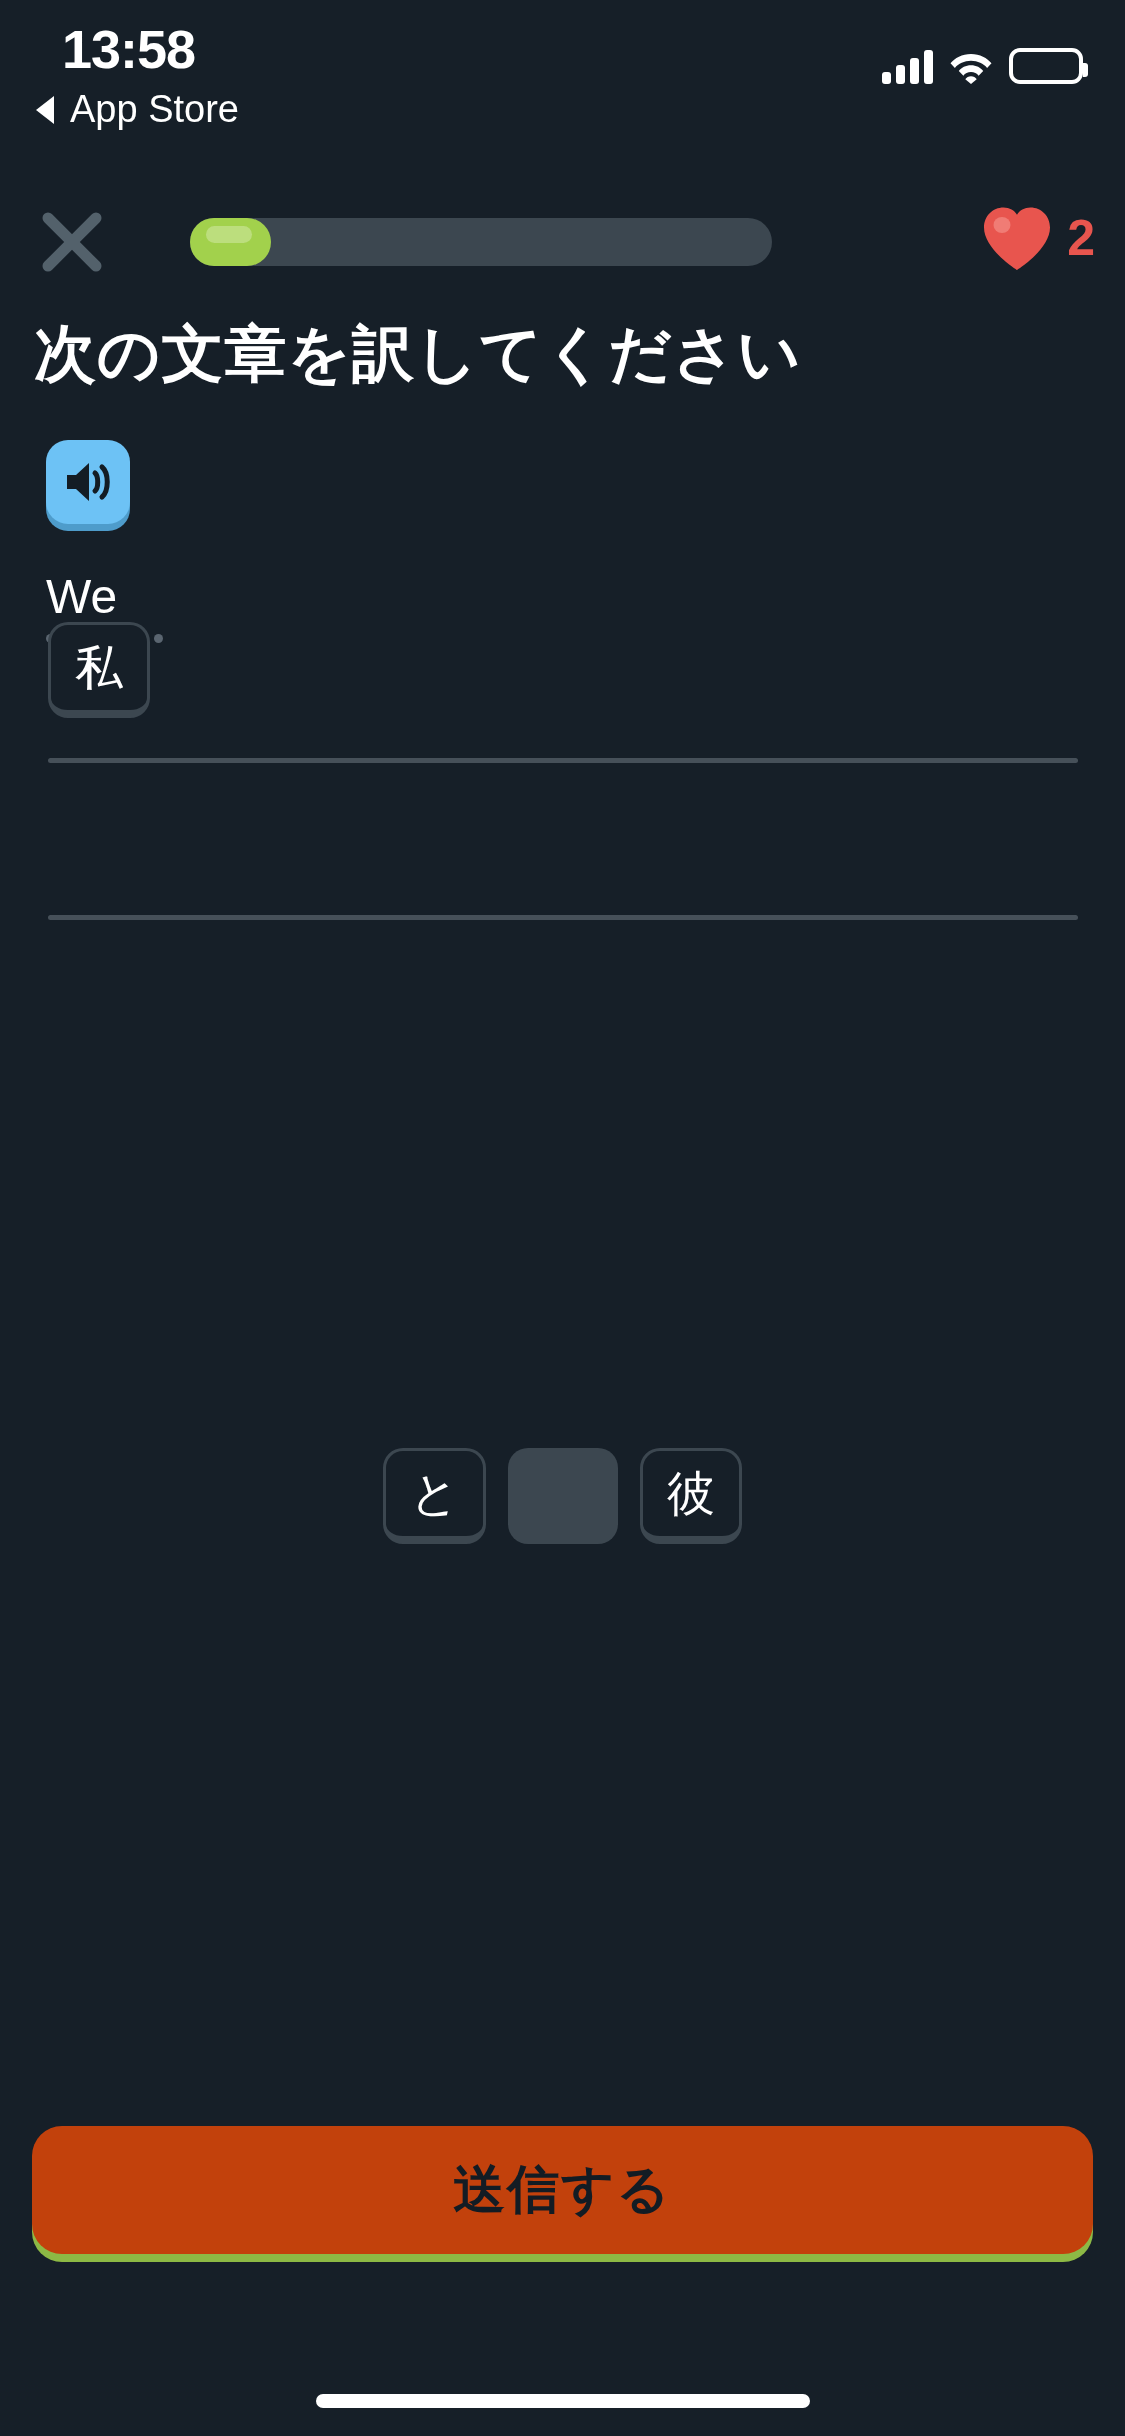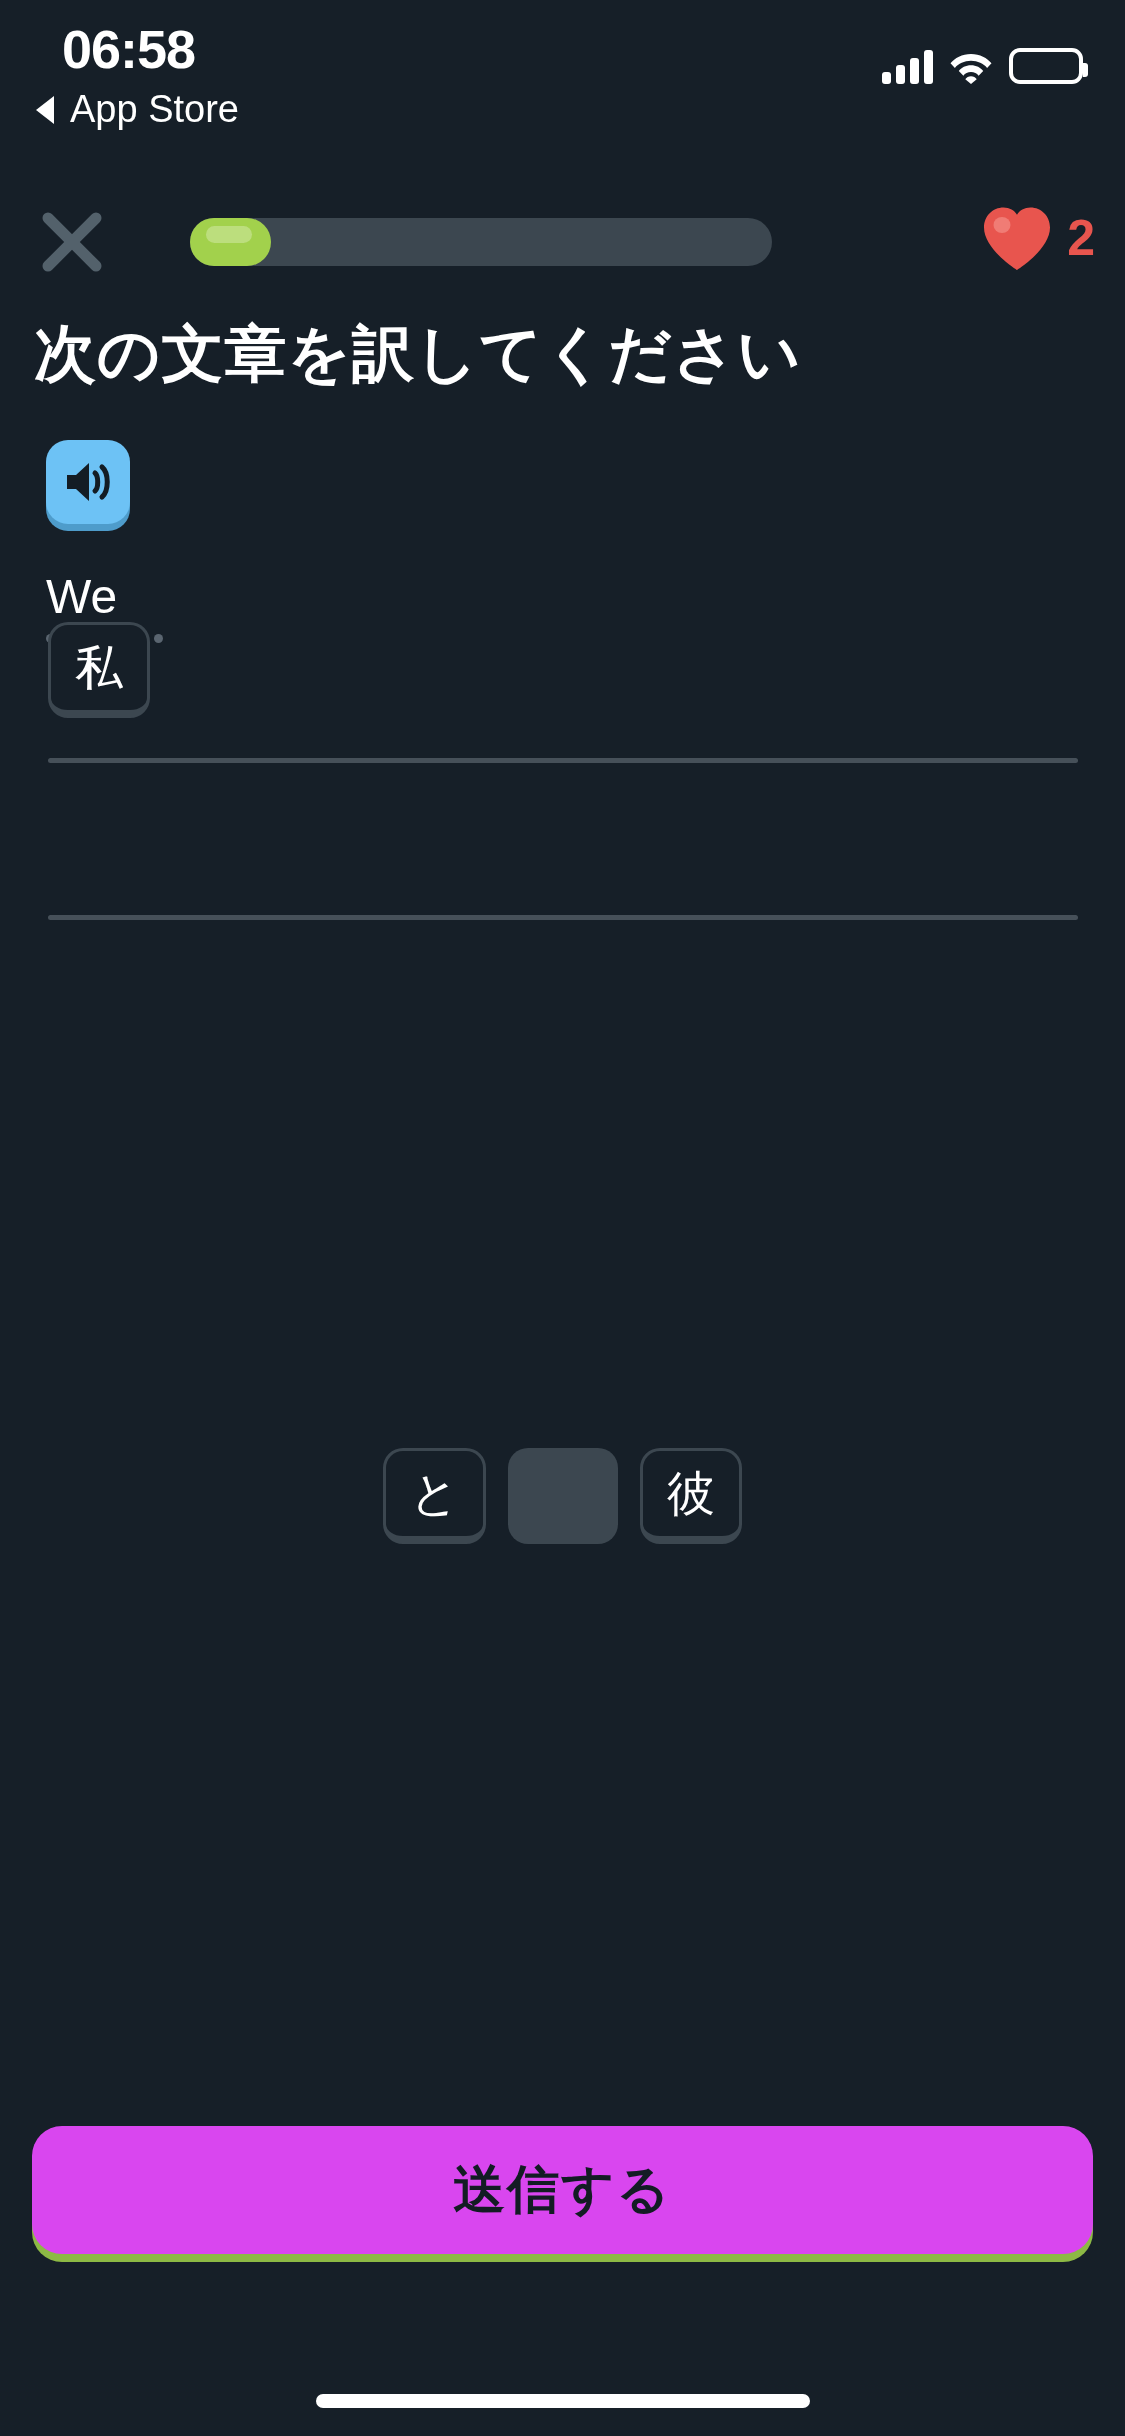--- a/index.html
+++ b/index.html
@@ -154,42 +154,42 @@
     border:none;
     border-radius:20px;
     height:96px;
     width:110px;
   }
 
   
   #submit-button{
     position:absolute; left:32px; top:2126px;
     width:1061px; height:128px;
-    background:#d946ef;
+    background:#c2410c;
     border-radius:30px;
     box-shadow:0 8px 0 0 #8DB945;
     display:flex; align-items:center; justify-content:center;
     color:#131C24;
     font-size:52px; font-weight:700;
     letter-spacing:2px;
     font-family:Liberation Mono, monospace;
   }
 
   
   #home-indicator{
     position:absolute; left:50%; transform:translateX(-50%);
     bottom:28px; width:494px; height:14px;
     background:#FFFFFF; border-radius:7px;
   }
 </style>
 </head>
 <body>
 
 <div id="status-bar">
-  <div id="status-time">06:58</div>
+  <div id="status-time">13:58</div>
   <div id="status-back">
     <span class="tri"></span>
     <span>App Store</span>
   </div>
   <div id="status-right">
     <span class="sig-bars">
       <i></i>
         <i></i>
         <i></i>
         <i></i>

